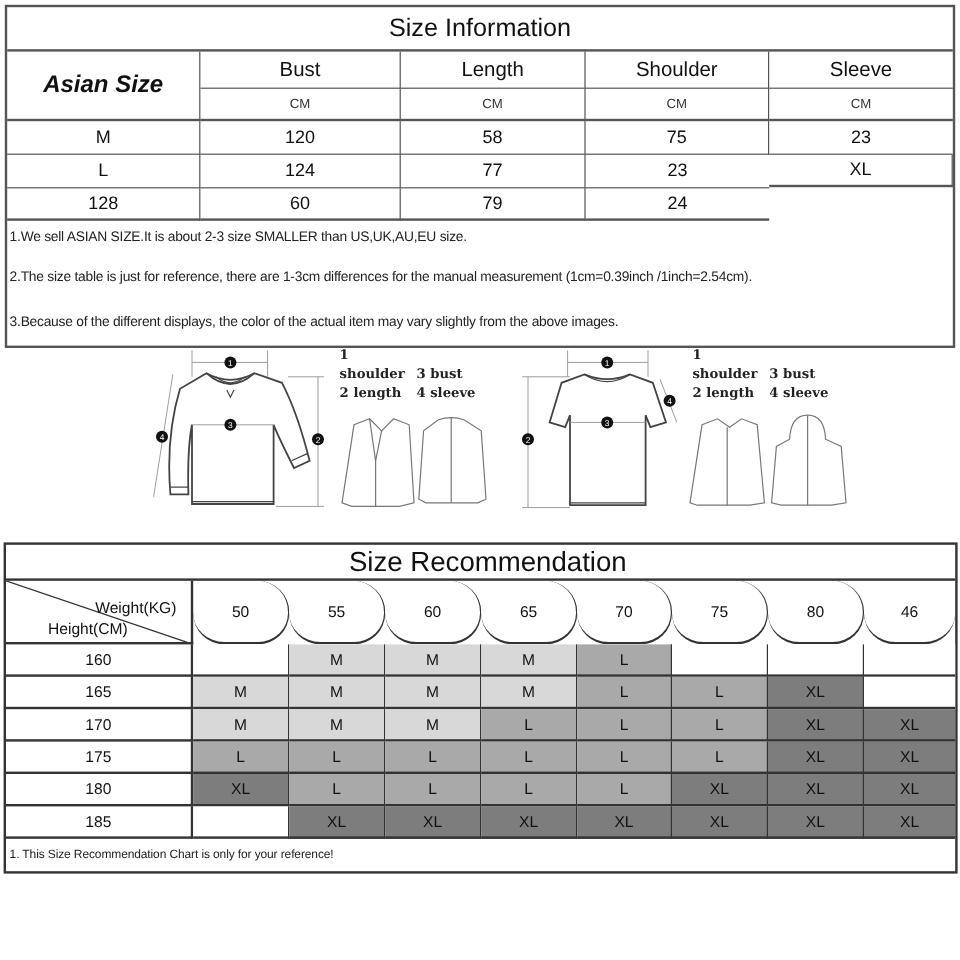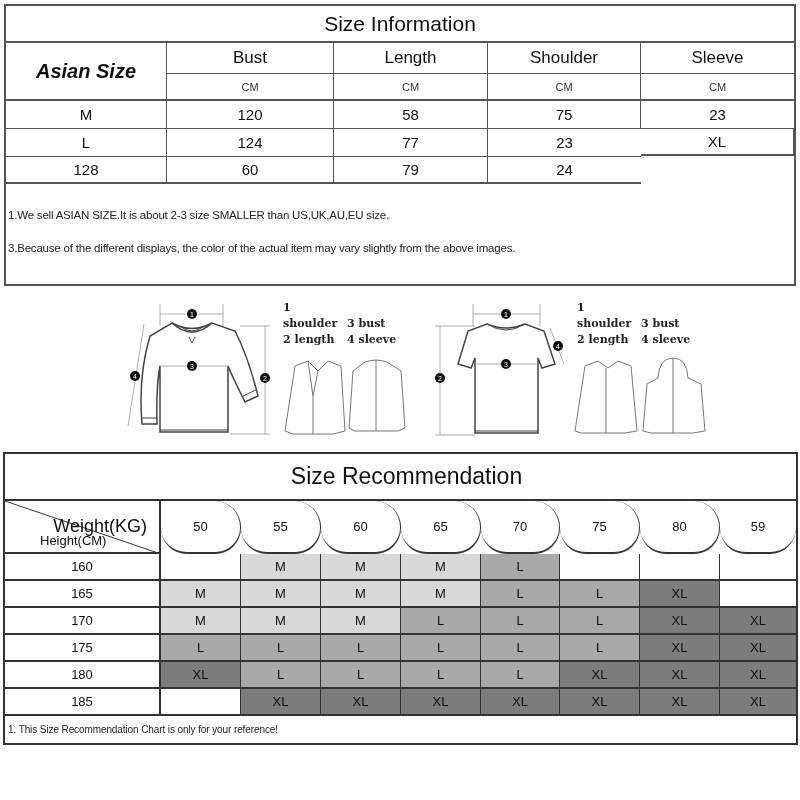--- a/index.html
+++ b/index.html
@@ -23,56 +23,56 @@
   .info-grid > div {
     border-right: 1px solid #555; border-bottom: 1px solid #555;
     display: flex; align-items: center; justify-content: center;
   }
   .info-grid > div.last { border-right: none; }
   .asian-size { grid-row: span 2; font-weight: bold; font-size: 20px; height: 58px; border-bottom: 2px solid #555 !important; font-style: italic; }
   .col-head { height: 31px; font-weight: normal; font-size: 17px; }
   .col-unit { height: 27px; font-size: 11px; color: #333; border-bottom: 2px solid #555 !important; }
   .info-cell { height: 28px; font-size: 15px; }
   .info-cell.last-row { height: 27px; border-bottom: 2px solid #555 !important; }
-  .info-notes { padding: 17px 2px; text-align: right; }
+  .info-notes { padding: 0 2px; text-align: right; }
   .info-note { height: 38px; display: flex; align-items: center; font-size: 11.5px; color: #222; letter-spacing: -0.2px; }
   .info-note:first-child { height: 28px; }
 
   
-  .diagram { position: absolute; top: 296px; height: 145px; }
+  .diagram { position: absolute; top: 284px; height: 145px; }
   .diagram svg { display: block; }
   .legend {
     position: absolute; font-family: "DejaVu Serif", serif; font-weight: bold;
     font-size: 11px; color: #222; line-height: 16px;
   }
   .legend span { display: inline-block; width: 60px; }
 
   
   .rec-table {
     position: absolute; left: 3px; top: 452px; width: 795px;
     border: 2px solid #333;
   }
   .rec-title {
-    height: 47px; border-bottom: 2px solid #333;
+    height: 30px; border-bottom: 2px solid #333;
     display: flex; align-items: center; justify-content: center;
     font-size: 23px; padding-left: 12px; color: #111;
   }
   .rec-grid {
     display: grid;
     grid-template-columns: 156px 80px 80px 80px 80px 79px 80px 80px 76px;
   }
   .rec-grid > div {
     border-right: 1px solid #333; border-bottom: 2px solid #333;
     display: flex; align-items: center; justify-content: center;
     font-size: 13px; height: 27px;
   }
   .rec-grid > div.endcol { border-right: none; }
   .rec-corner { position: relative; height: 53px !important; display: block !important; border-right: 2px solid #333 !important; }
   .rec-corner .diag { position: absolute; left: 0; top: 0; }
-  .rec-corner .w { position: absolute; right: 12px; top: 15px; font-size: 18px; }
+  .rec-corner .w { position: absolute; right: 12px; top: 15px; font-size: 13px; }
   .rec-corner .h { position: absolute; left: 3px; top: 32px; font-size: 13px; margin-left: 32px; }
   .rec-head { height: 53px !important; font-size: 13px; border-radius: 26px; }
   .rec-row-head { border-right: 2px solid #333 !important; font-size: 13px; }
   .c-M  { background: #d8d8d8; }
   .c-L  { background: #a9a9a9; }
   .c-XL { background: #7d7d7d; }
   .c-   { background: #ffffff; }
   .rec-notes { padding: 0 3px; }
   .rec-note { height: 27px; display: flex; align-items: center; font-size: 10px; color: #222; letter-spacing: -0.1px; }
 </style>
@@ -104,20 +104,21 @@
     <div class="info-cell last">23</div>
 
     <div class="info-cell last-row">XL</div>
     <div class="info-cell last-row">128</div>
     <div class="info-cell last-row">60</div>
     <div class="info-cell last-row">79</div>
     <div class="info-cell last-row last">24</div>
   </div>
   <div class="info-notes">
     <div class="info-note">1.We sell ASIAN SIZE.It is about 2-3 size SMALLER than US,UK,AU,EU size.</div>
+    <div class="info-note">2.The size table is just for reference, there are 1-3cm differences for the manual measurement (1cm=0.39inch /1inch=2.54cm).</div>
     <div class="info-note">3.Because of the different displays, the color of the actual item may vary slightly from the above images.</div>
   </div>
 </div>
 
 <div class="diagram" style="left:120px; width:300px;">
   <svg width="170" height="145" viewBox="0 0 170 145" fill="none" stroke="#444" stroke-width="1.5">
 
     <line x1="40" y1="8" x2="40" y2="30" stroke="#999" stroke-width="0.8"></line>
     <line x1="103" y1="8" x2="103" y2="30" stroke="#999" stroke-width="0.8"></line>
     <line x1="40" y1="18" x2="103" y2="18" stroke="#999" stroke-width="0.8"></line>
@@ -204,21 +205,21 @@
       <span class="w">Weight(KG)</span>
       <span class="h">Height(CM)</span>
     </div>
     <div class="rec-head">50</div>
     <div class="rec-head">55</div>
     <div class="rec-head">60</div>
     <div class="rec-head">65</div>
     <div class="rec-head">70</div>
     <div class="rec-head">75</div>
     <div class="rec-head">80</div>
-    <div class="rec-head endcol">59</div>
+    <div class="rec-head endcol">46</div>
   <div class="rec-row-head">160</div>
       <div class="c-"></div>
       <div class="c-M">M</div>
       <div class="c-M">M</div>
       <div class="c-M">M</div>
       <div class="c-L">L</div>
       <div class="c-"></div>
       <div class="c-"></div>
       <div class="c- endcol"></div>
       <div class="rec-row-head">165</div>

